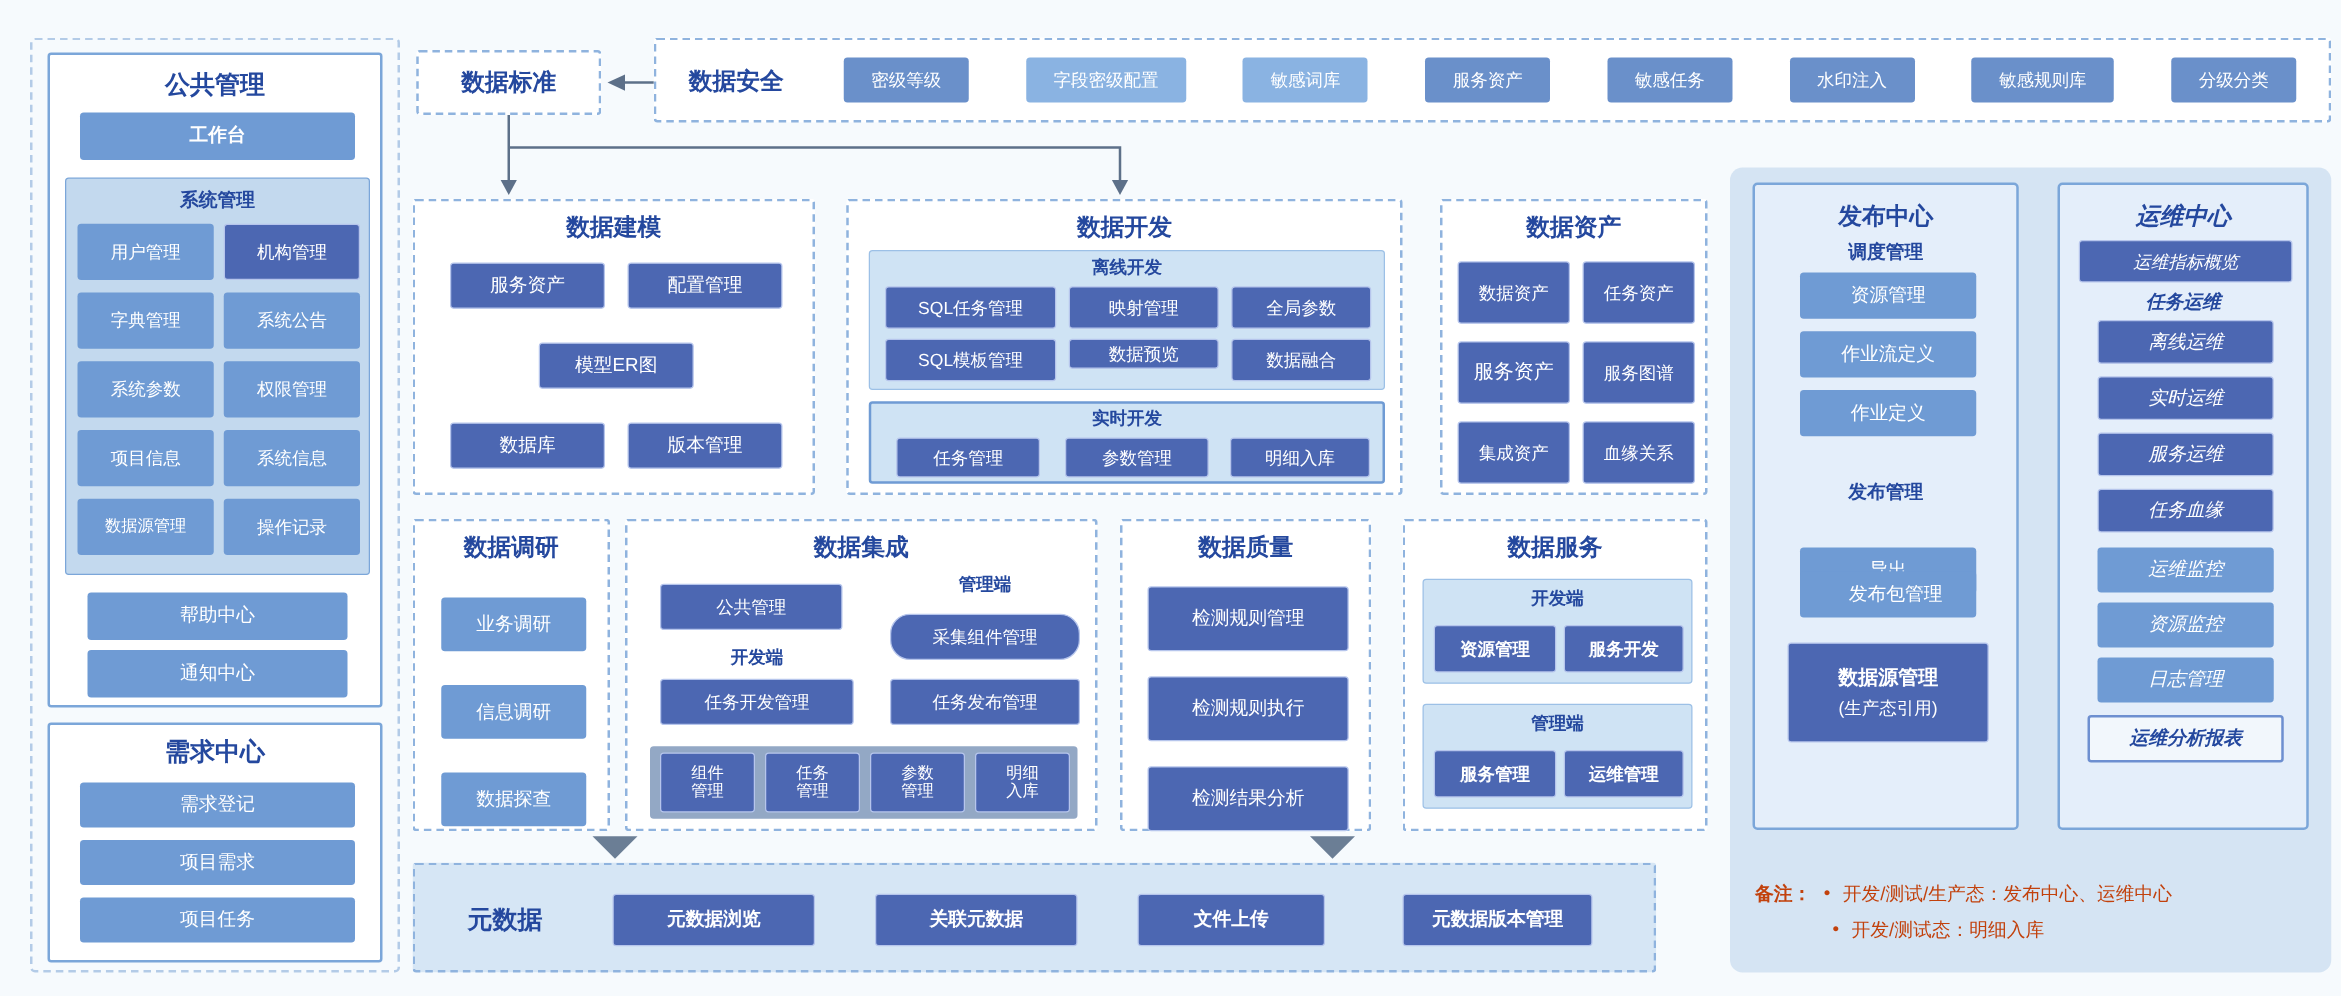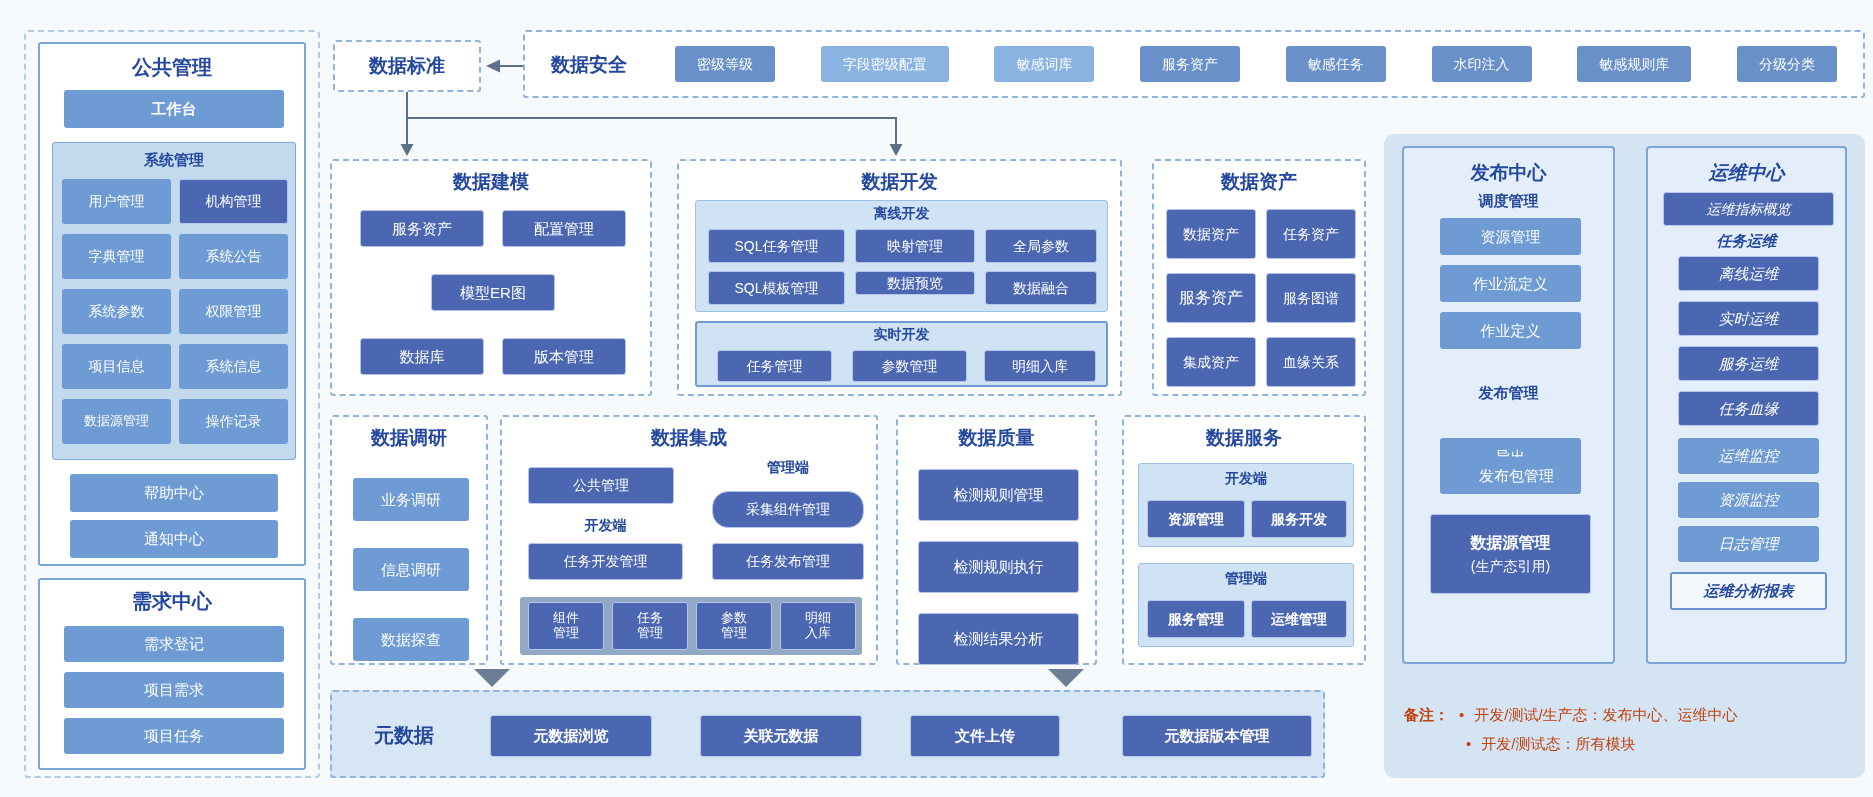--- a/index.html
+++ b/index.html
@@ -187,21 +187,21 @@
       <div class="btn btn-dark a" style="left:8px;top:36px;width:98px;height:38px;font-size:14px;font-weight:bold;">服务管理</div>
       <div class="btn btn-dark a" style="left:112px;top:36px;width:96px;height:38px;font-size:14px;font-weight:bold;">运维管理</div>
     </div>
   </div>
 
   <div class="box-dashed" style="left:330px;top:690px;width:995px;height:88px;background:#d6e6f5;">
     <span class="a" style="left:42px;top:30px;color:#24489e;font-weight:bold;font-size:20px;">元数据</span>
     <div class="btn btn-dark a" style="left:158px;top:23px;width:162px;height:42px;font-weight:bold;">元数据浏览</div>
     <div class="btn btn-dark a" style="left:368px;top:23px;width:162px;height:42px;font-weight:bold;">关联元数据</div>
     <div class="btn btn-dark a" style="left:578px;top:23px;width:150px;height:42px;font-weight:bold;">文件上传</div>
-    <div class="btn btn-dark a" style="left:790px;top:23px;width:190px;height:42px;font-weight:bold;">元数据版本管理</div>
+    <div class="btn btn-dark a" style="left:790px;top:23px;width:152px;height:42px;font-weight:bold;">元数据版本管理</div>
   </div>
 
   <div class="a panel-right" style="left:1384px;top:134px;width:481px;height:644px;">
 
     <div class="inner-box" style="left:18px;top:12px;width:213px;height:518px;">
       <div class="title" style="top:12px;">发布中心</div>
       <div class="label" style="left:0;right:0;top:44px;font-size:15px;">调度管理</div>
       <div class="btn btn-med a" style="left:36px;top:70px;width:141px;height:37px;">资源管理</div>
       <div class="btn btn-med a" style="left:36px;top:117px;width:141px;height:37px;">作业流定义</div>
       <div class="btn btn-med a" style="left:36px;top:164px;width:141px;height:37px;">作业定义</div>
@@ -229,19 +229,19 @@
     </div>
 
     <div class="a" style="left:20px;top:572px;width:445px;">
       <div class="note-text">
         <span style="font-weight:bold;">备注：</span>
         <span>•</span>
         <span>开发/测试/生产态：发布中心、运维中心</span>
       </div>
       <div class="note-text" style="margin-top:10px;padding-left:62px;">
         <span>•</span>
-        <span>开发/测试态：所有模块</span>
+        <span>开发/测试态：明细入库</span>
       </div>
     </div>
 
   </div>
 
 </div>
 
 </body></html>

